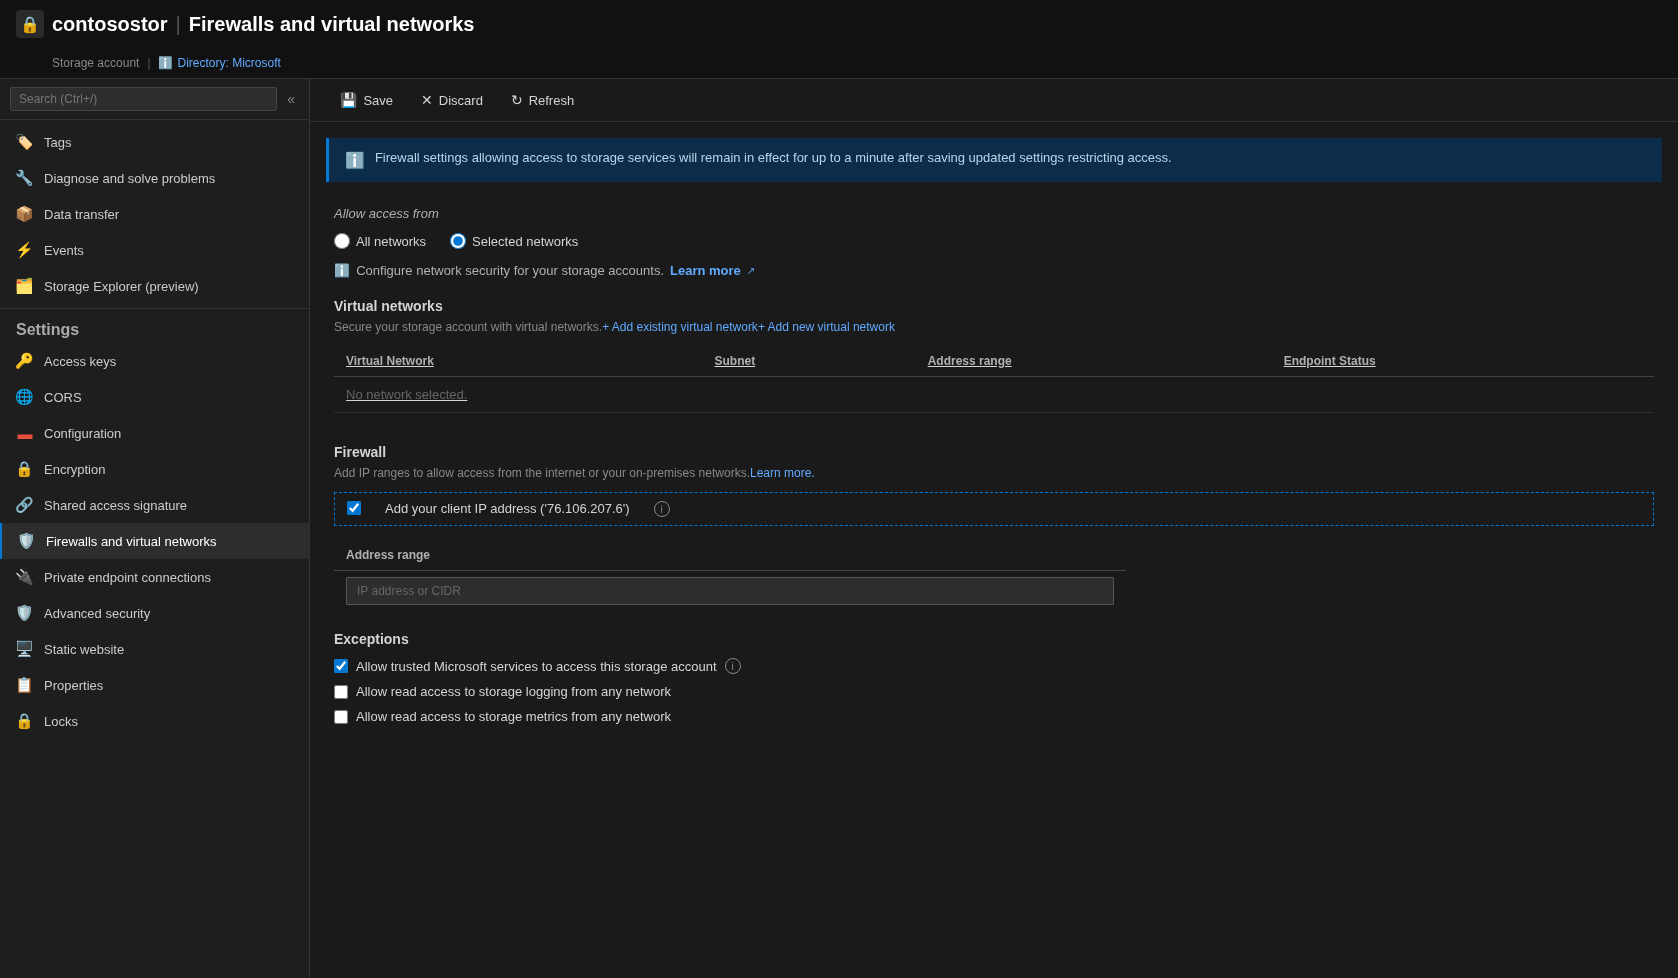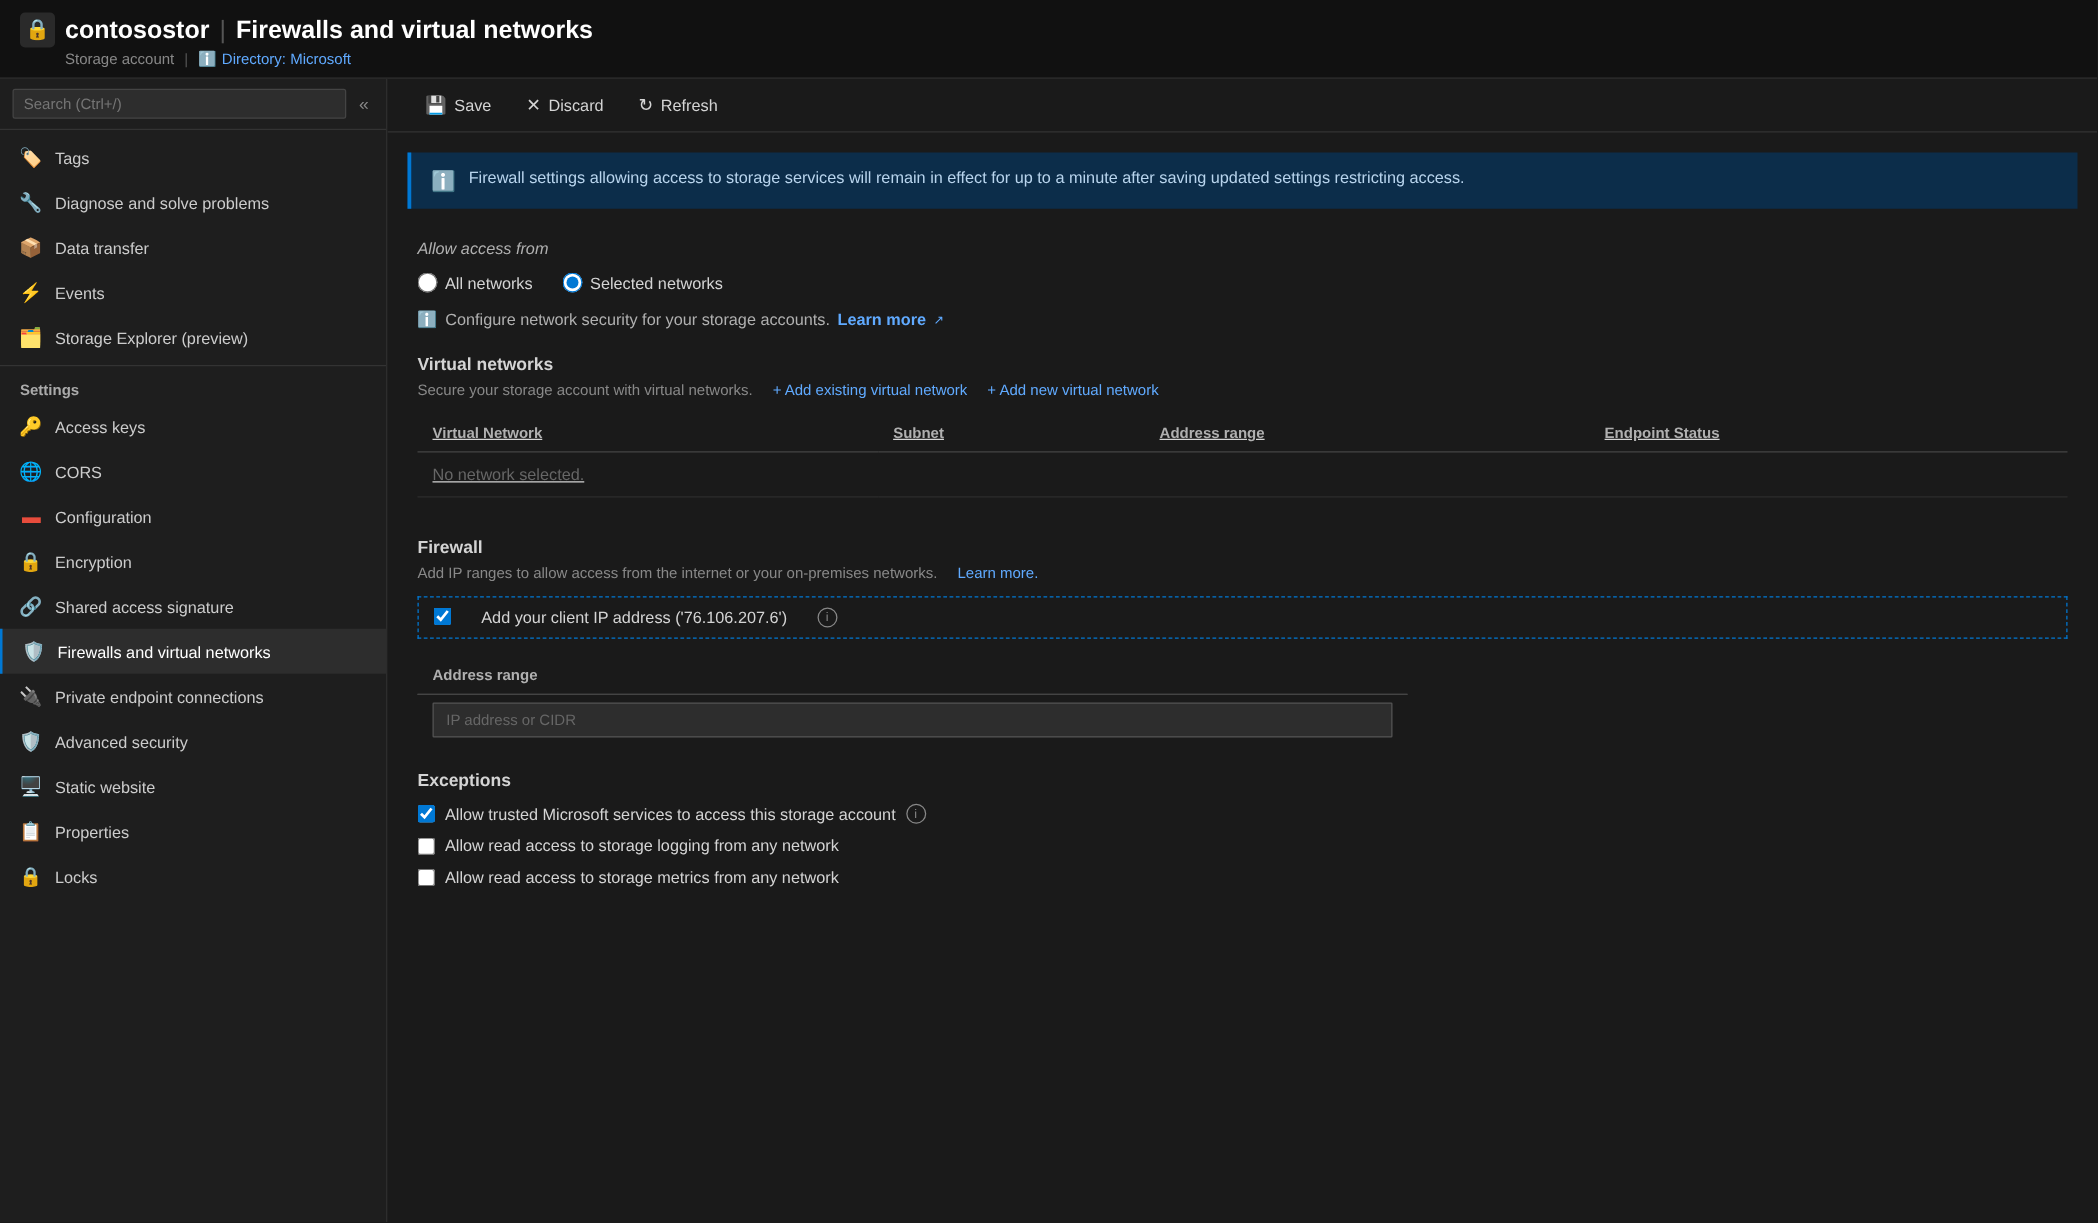--- a/index.html
+++ b/index.html
@@ -31,21 +31,21 @@
     .header-icon {
       width: 28px; height: 28px;
       background: #2a2a2a;
       border-radius: 4px;
       display: flex; align-items: center; justify-content: center;
       font-size: 16px;
     }
     .header-subtitle {
       font-size: 12px;
       color: #888;
-      margin-top: 2px;
+      margin-top: 18px;
       display: flex;
       align-items: center;
       gap: 8px;
       margin-left: 36px;
     }
     .header-subtitle .sep { color: #555; }
     .header-subtitle .info-badge {
       display: inline-flex;
       align-items: center;
       gap: 4px;
@@ -110,21 +110,21 @@
       border-left: 2px solid #0078d4;
     }
     .sidebar-item .item-icon {
       width: 18px; height: 18px;
       display: flex; align-items: center; justify-content: center;
       font-size: 15px;
       flex-shrink: 0;
     }
     .sidebar-section-label {
       padding: 12px 16px 4px 16px;
-      font-size: 12px;
+      font-size: 16px;
       font-weight: 700;
       color: #aaa;
       text-transform: none;
       letter-spacing: 0;
       border-top: 1px solid #333;
       margin-top: 4px;
     }
     
     .content {
       flex: 1;
@@ -212,21 +212,20 @@
       font-weight: 600;
       color: #d4d4d4;
       margin-bottom: 6px;
     }
     .section-subtext {
       font-size: 12px;
       color: #888;
       margin-bottom: 12px;
       display: flex;
       align-items: center;
-      gap: 16px;
     }
     .section-subtext a { color: #60aaff; text-decoration: none; }
     
     .vnet-table {
       width: 100%;
       border-collapse: collapse;
       margin-bottom: 8px;
       text-decoration: underline;
     }
     .vnet-table th {

